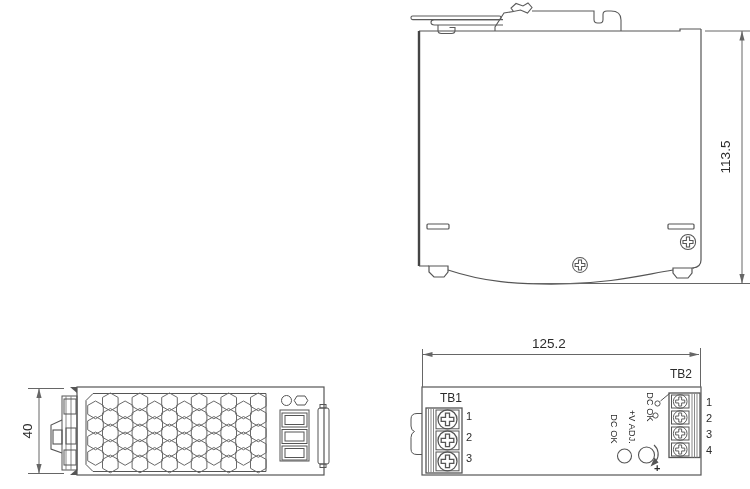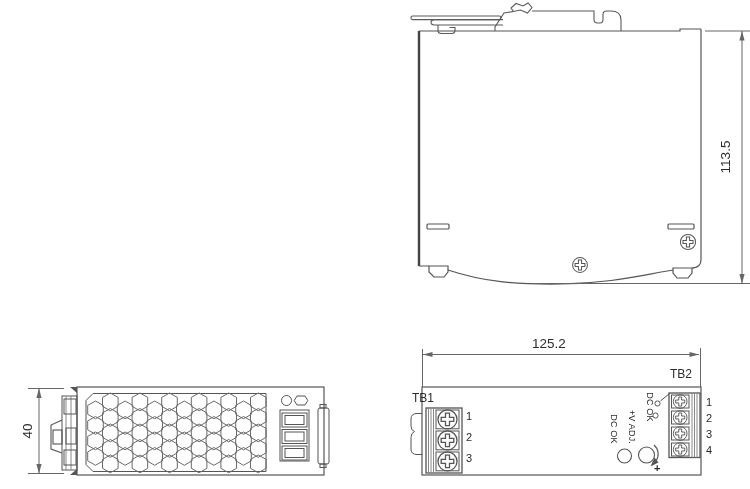--- a/index.html
+++ b/index.html
@@ -210,21 +210,21 @@
     <path d="M 685,354.5 L 675.5,351.9 L 675.5,357.1 Z" fill="#666" stroke="none"></path>
   </g>
 </svg>
 
 <div class="lbl dim dim-v" style="left:687px;top:147px;width:50px;height:20px;line-height:20px;">113.5</div>
 
 <div class="lbl dim dim-v" style="left:-11px;top:421px;width:50px;height:20px;line-height:20px;">40</div>
 
 <div class="lbl dim" style="left:505px;top:336px;width:60px;text-align:center;">125.2</div>
 
-<div class="lbl tb" style="left:398px;top:391px;">TB1</div>
+<div class="lbl tb" style="left:426px;top:391px;">TB1</div>
 <div class="lbl tb" style="left:656px;top:367px;">TB2</div>
 
 <div class="lbl pin" style="left:452px;top:410px;">1</div>
 <div class="lbl pin" style="left:452px;top:431px;">2</div>
 <div class="lbl pin" style="left:452px;top:452px;">3</div>
 
 <div class="lbl pin" style="left:692px;top:396px;">1</div>
 <div class="lbl pin" style="left:692px;top:412px;">2</div>
 <div class="lbl pin" style="left:692px;top:428px;">3</div>
 <div class="lbl pin" style="left:692px;top:444px;">4</div>

